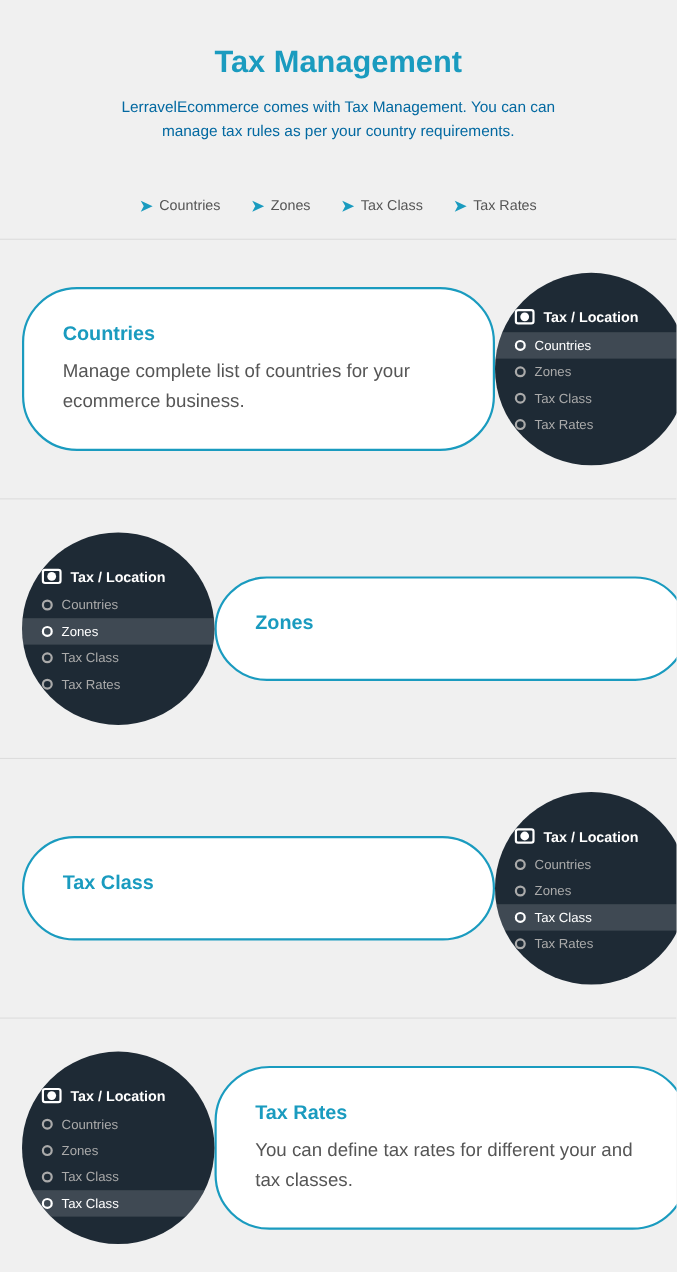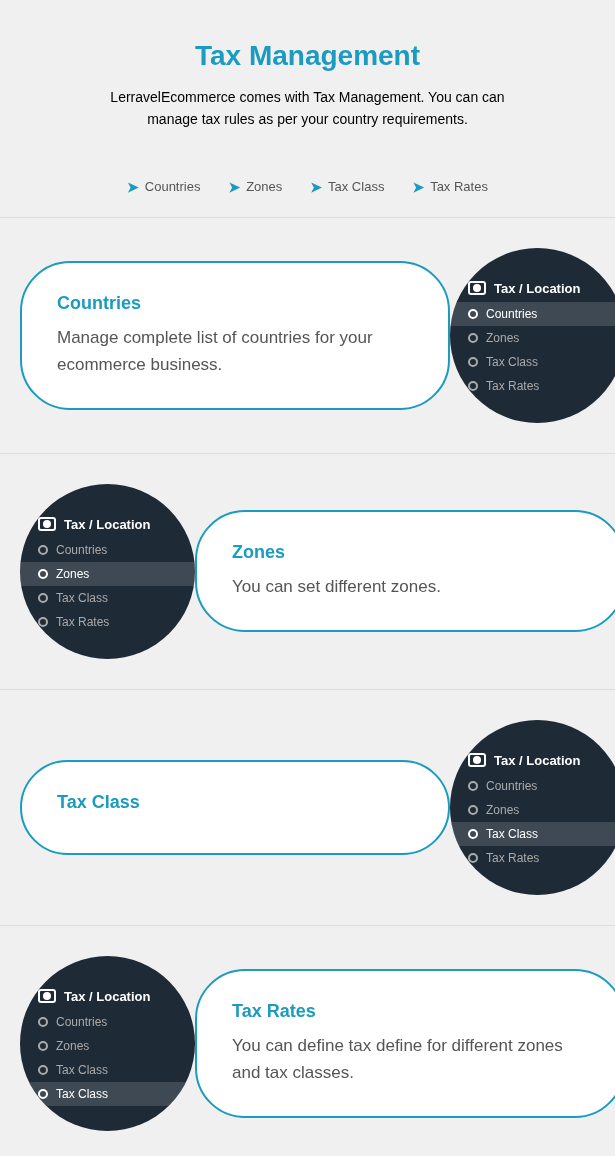--- a/index.html
+++ b/index.html
@@ -17,21 +17,21 @@
       padding: 40px 92px 30px;
     }
     .header-title {
       font-size: 28px;
       font-weight: bold;
       color: #1a9bbf;
       margin-bottom: 14px;
     }
     .header-desc {
       font-size: 14px;
-      color: #000000;
+      color: #0369a1;
       line-height: 1.6;
     }
 
     
     .steps-bar {
       background: #f0f0f0;
       display: flex;
       align-items: center;
       justify-content: center;
       gap: 28px;
@@ -245,21 +245,20 @@
       <span class="circle-dot"></span>
       <span>Tax Class</span>
     </div>
     <div class="circle-menu-item">
       <span class="circle-dot"></span>
       <span>Tax Rates</span>
     </div>
   </div>
   <div class="text-panel">
     <div class="text-panel-title">Zones</div>
-    <div class="text-panel-desc">You can set different zones.</div>
   </div>
 </div>
 
 <div class="feature-row text-right">
   <div class="text-panel">
     <div class="text-panel-title">Tax Class</div>
   </div>
   <div class="circle-menu">
     <div class="circle-header">
       <span class="circle-header-icon"></span>
@@ -302,15 +301,15 @@
       <span class="circle-dot"></span>
       <span>Tax Class</span>
     </div>
     <div class="circle-menu-item active">
       <span class="circle-dot"></span>
       <span>Tax Class</span>
     </div>
   </div>
   <div class="text-panel">
     <div class="text-panel-title">Tax Rates</div>
-    <div class="text-panel-desc">You can define tax define for different zones and tax classes.</div>
+    <div class="text-panel-desc">You can define tax rates for different your and tax classes.</div>
   </div>
 </div>
 
 </body></html>

